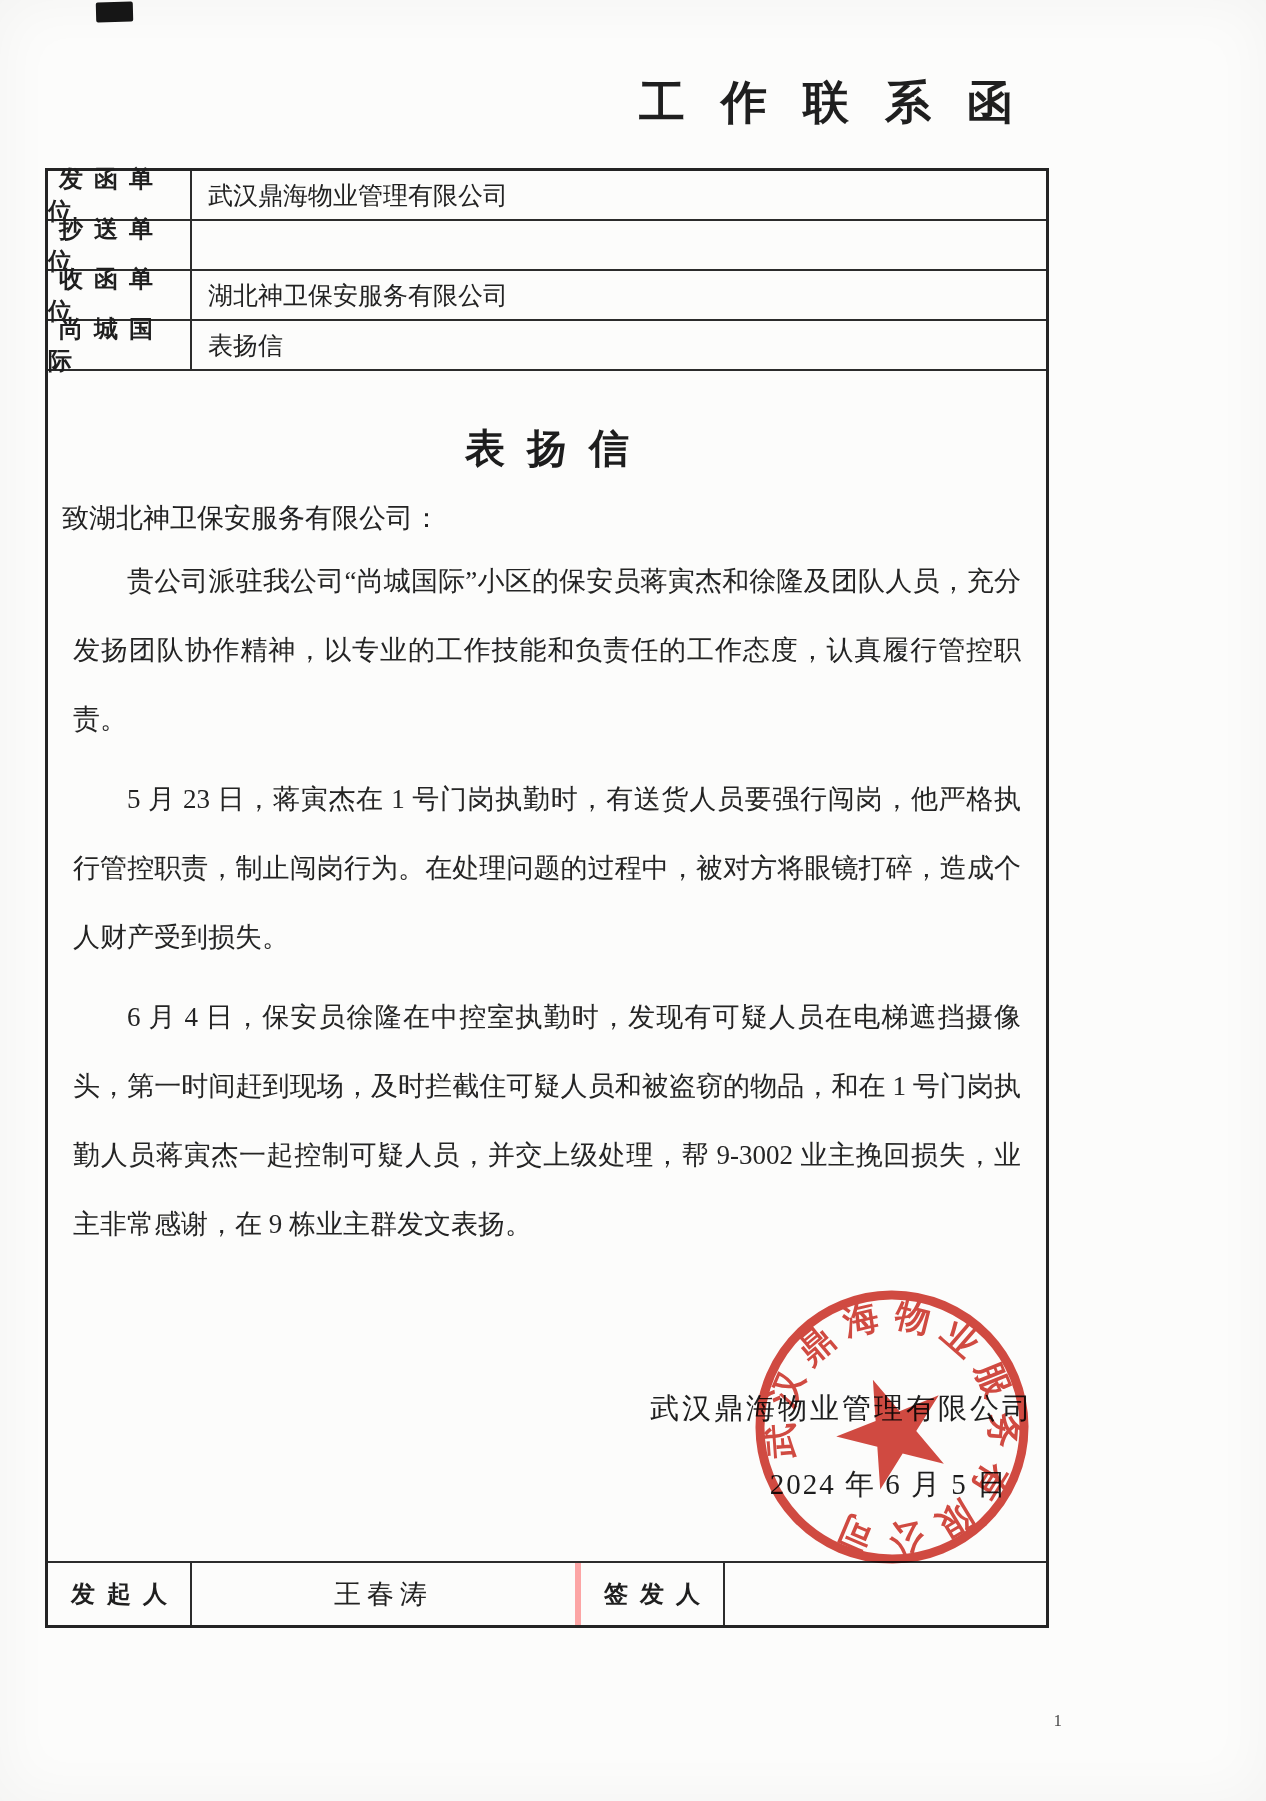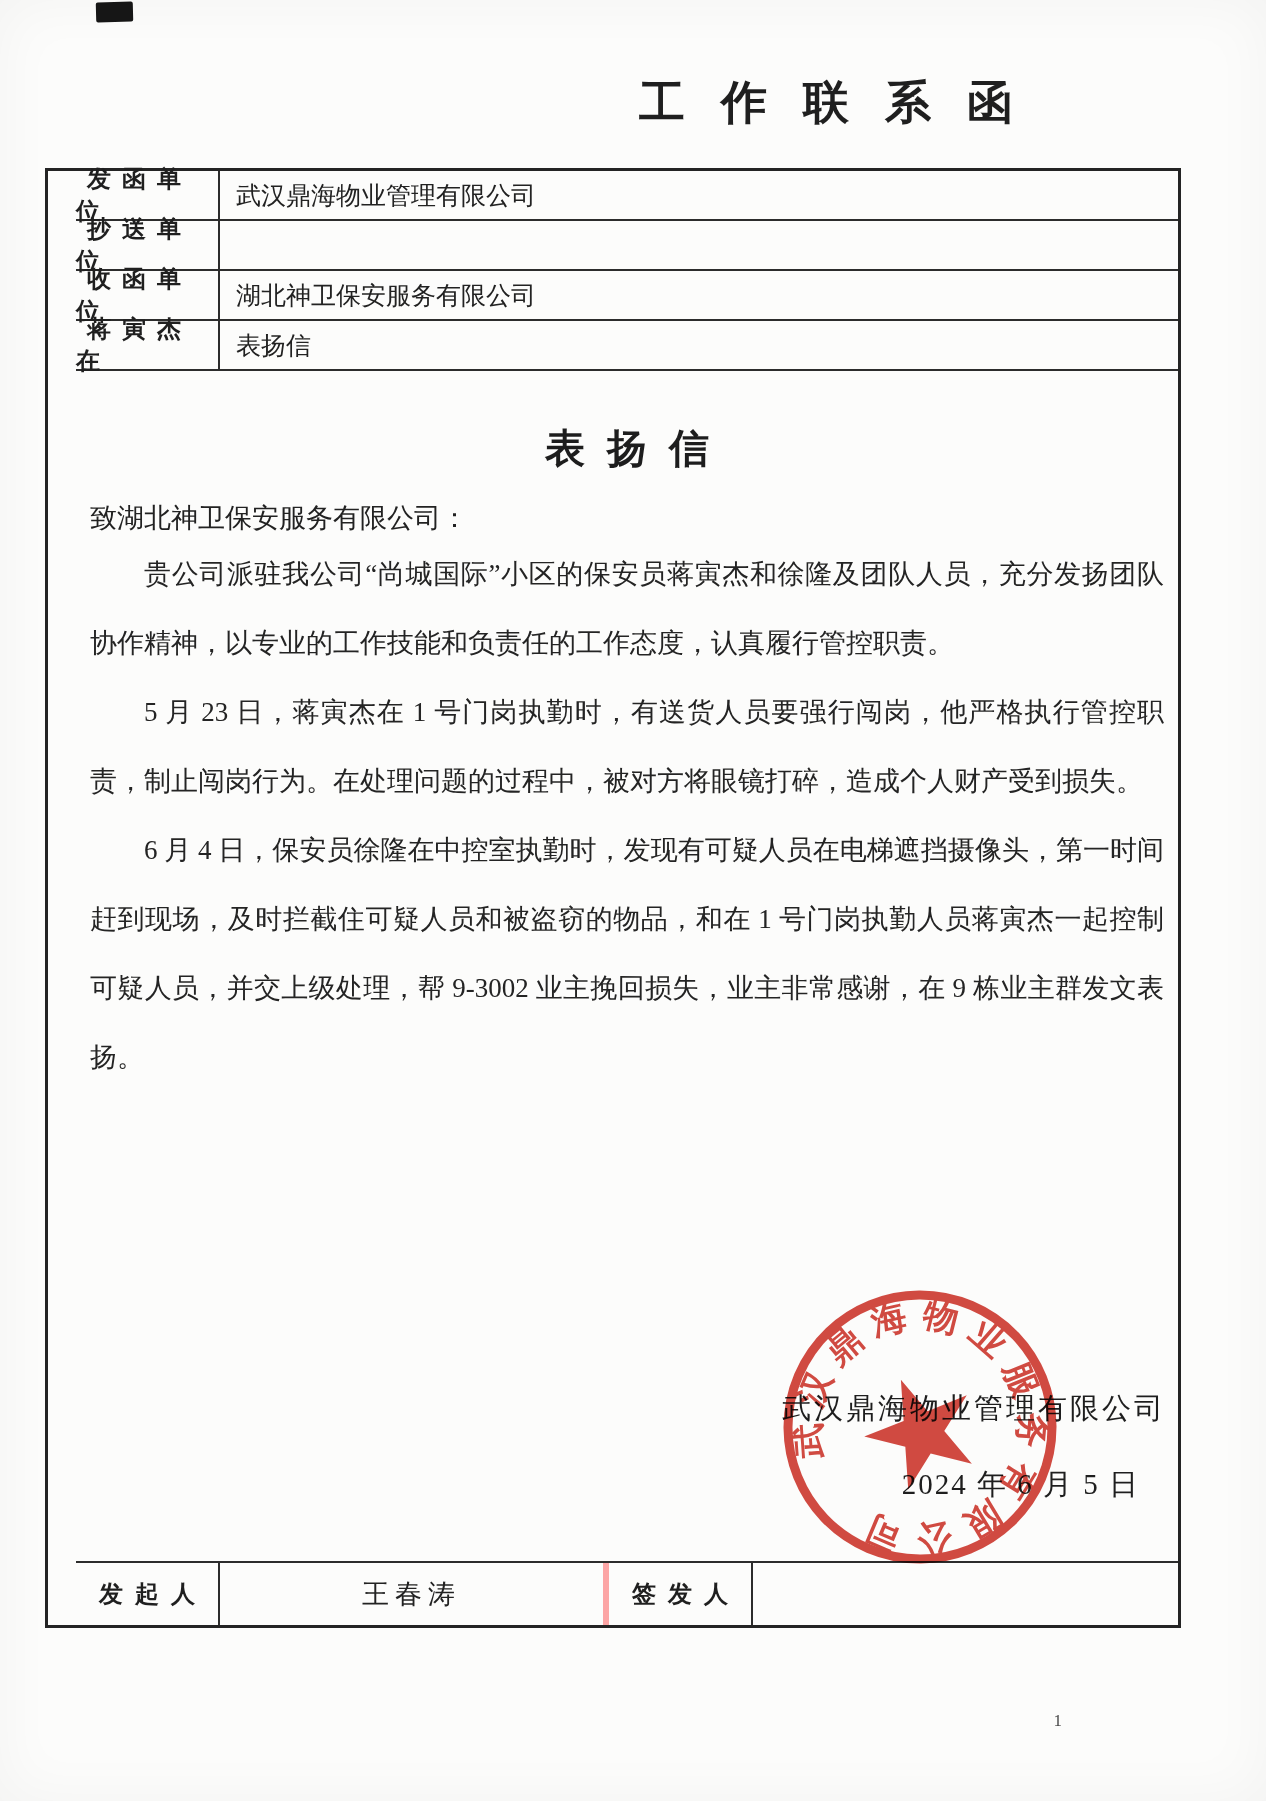--- a/index.html
+++ b/index.html
@@ -18,24 +18,23 @@
     background:#161616; transform:rotate(-1.5deg); border-radius:2px;
   }
   .doc-title {
     position:absolute; left:45px; top:72px; width:1004px;
     margin:0; text-align:right;
     font-family:"Liberation Serif","DejaVu Serif",serif;
     font-size:46px; font-weight:bold; color:#1f1f1f;
     letter-spacing:36px; text-indent:36px;
   }
   .doc {
-    position:absolute; left:45px; top:168px; width:1136px;
+    position:absolute; left:45px; top:168px; width:1004px;
     border:3px solid #242424;
     box-sizing:border-box;
-    padding-left:28px;
   }
   .info-row { display:flex; height:48px; border-bottom:2px solid #2c2c2c; }
   .info-label {
     width:142px; flex:0 0 142px;
     border-right:2px solid #2c2c2c;
     display:flex; align-items:center; justify-content:center;
     font-family:"Liberation Sans","DejaVu Sans",sans-serif;
     font-weight:bold; font-size:24px; color:#1f1f1f;
     letter-spacing:11px; text-indent:11px;
   }
@@ -57,21 +56,21 @@
   }
   .salutation {
     margin-top:24px;
     font-size:27px; color:#222;
   }
   .letter-body {
     margin-top:4px;
     font-size:27px; line-height:69px; color:#242424;
     text-align:justify;
   }
-  .letter-body p { margin:0; text-indent:2em; }
+  .letter-body p { margin:11px; text-indent:2em; }
   .signature {
     position:absolute; top:1018px; right:12px;
     font-size:29px; color:#1e1e1e; letter-spacing:3px;
   }
   .sign-date {
     position:absolute; top:1094px; right:38px;
     font-size:29px; color:#1e1e1e; letter-spacing:2px;
   }
   .stamp {
     position:absolute; left:698px; top:910px;
@@ -122,21 +121,21 @@
       <div class="info-label">抄送单位</div>
       <div class="info-value"></div>
     </div>
 
     <div class="info-row">
       <div class="info-label">收函单位</div>
       <div class="info-value">湖北神卫保安服务有限公司</div>
     </div>
 
     <div class="info-row">
-      <div class="info-label">蒋寅杰在</div>
+      <div class="info-label">尚城国际</div>
       <div class="info-value">表扬信</div>
     </div>
 
     <div class="body-cell">
 
       <h2 class="letter-heading">表扬信</h2>
 
       <div class="salutation">致湖北神卫保安服务有限公司：</div>
 
       <div class="letter-body">

